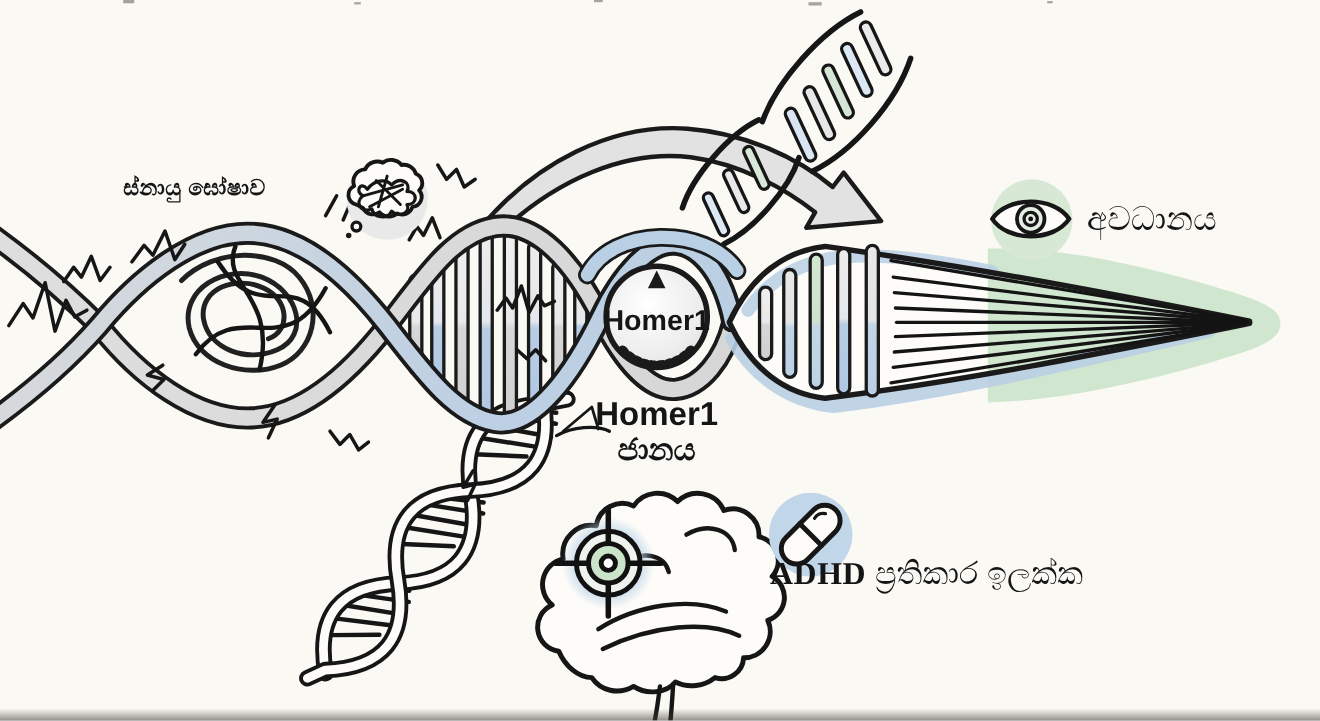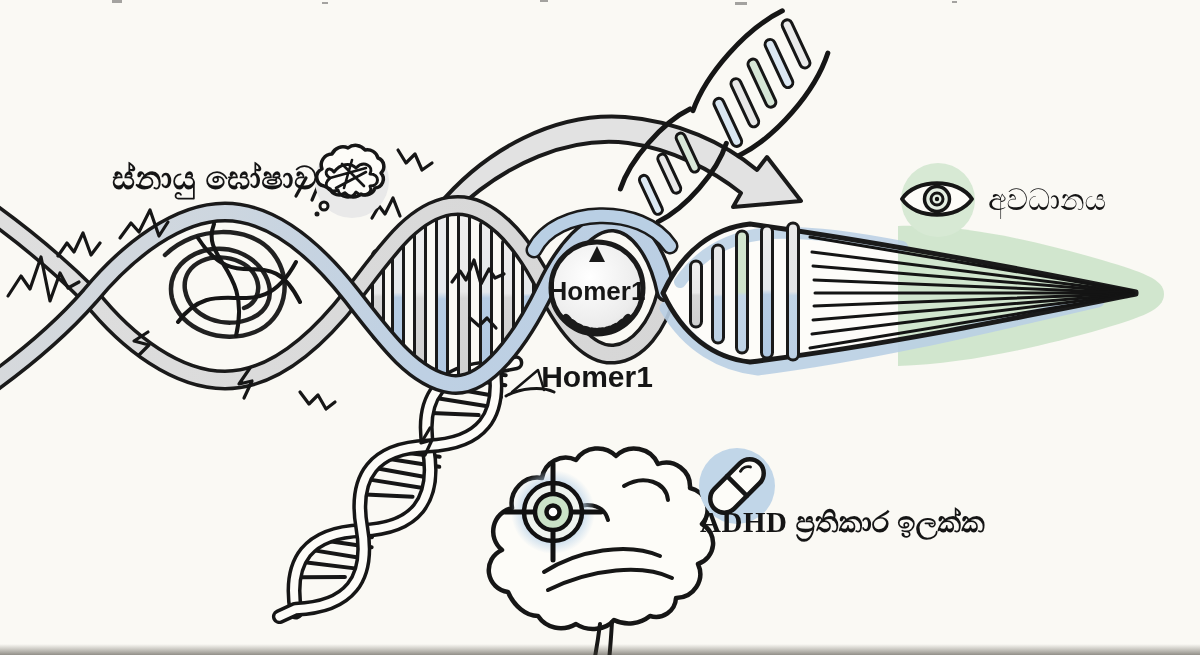--- a/index.html
+++ b/index.html
@@ -3,28 +3,28 @@
 <meta charset="utf-8">
 <style>
   html,body{margin:0;padding:0;background:#888;}
   #stage{
     position:relative;width:1200px;height:655px;overflow:hidden;
     background:#faf9f4;font-family:"Liberation Sans","DejaVu Sans",sans-serif;
   }
   #art{position:absolute;inset:0;}
   #art path,#art line,#art rect,#art circle,#art polygon{stroke-linecap:round;stroke-linejoin:round;}
   .lbl{position:absolute;color:#151515;white-space:nowrap;}
-  #label-noise{left:112px;top:160px;font-size:32px;font-weight:600;letter-spacing:.5px;}
+  #label-noise{left:112px;top:160px;font-size:20px;font-weight:600;letter-spacing:.5px;}
   #label-attention{left:988px;top:183px;font-size:30px;font-weight:400;}
   #label-gene{left:497px;top:361px;width:200px;text-align:center;white-space:normal;}
   #label-gene .g1{font-size:30px;font-weight:bold;line-height:1.05;}
   #label-gene .g2{font-size:28px;font-weight:600;line-height:1.15;}
   #label-treatment{left:700px;top:506px;font-size:29px;}
   #label-treatment .t-bold{font-weight:bold;letter-spacing:.5px;font-family:Liberation Serif, serif;}
-  #label-treatment .t-rest{font-weight:700;}
+  #label-treatment .t-rest{font-weight:400;}
 </style>
 </head>
 <body>
 
 <div id="stage">
 
 <svg id="art" viewBox="0 0 1200 655" width="1200" height="655" xmlns="http://www.w3.org/2000/svg">
   <defs>
     <linearGradient id="gradA" x1="0" y1="0" x2="1200" y2="0" gradientUnits="userSpaceOnUse">
       <stop offset="0" stop-color="#dedede"></stop>
@@ -263,19 +263,20 @@
     </g>
   </g>
 
   <rect x="0" y="644" width="1200" height="11" fill="url(#bottomFade)"></rect>
 </svg>
 
 <div id="label-noise" class="lbl">ස්නායු ඝෝෂාව</div>
 <div id="label-attention" class="lbl">අවධානය</div>
 <div id="label-gene" class="lbl">
   <div class="g1">Homer1</div>
+  <div class="g2">ජානය</div>
 </div>
 <div id="label-treatment" class="lbl">
   <span class="t-bold">ADHD</span>
   <span class="t-rest">ප්‍රතිකාර ඉලක්ක</span>
 </div>
 
 </div>
 
 </body></html>

